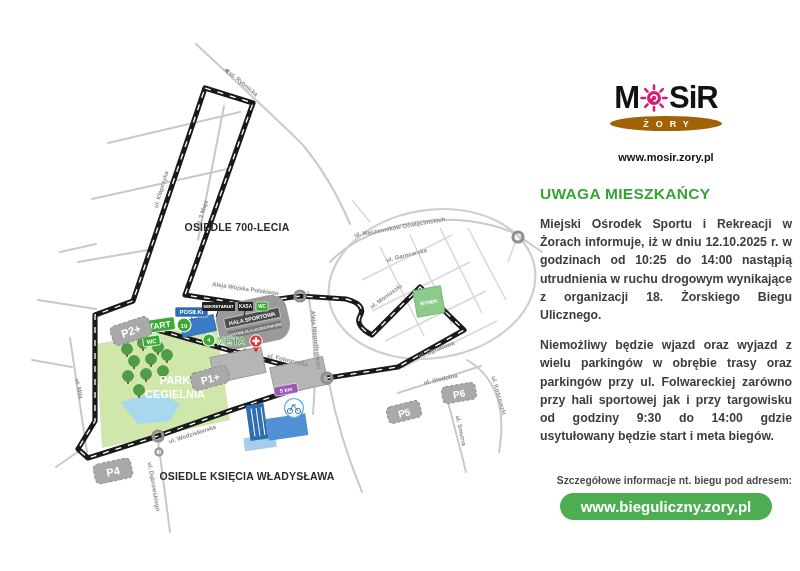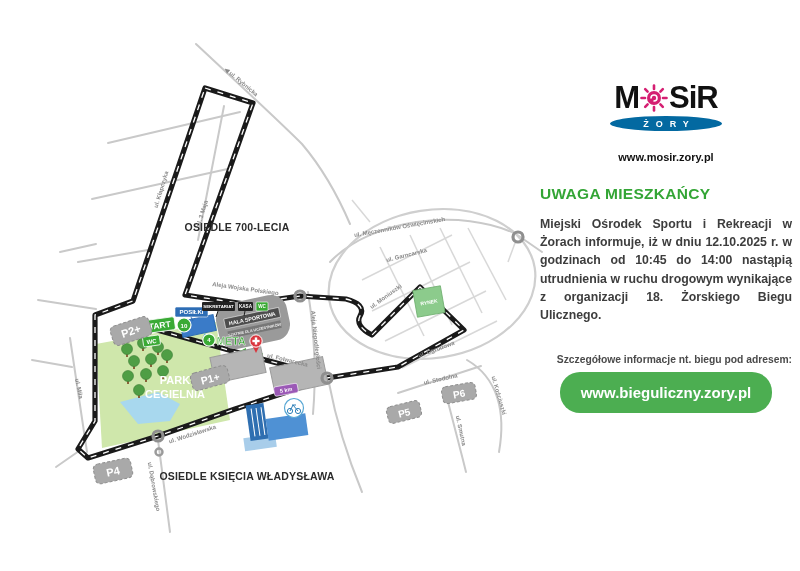--- a/index.html
+++ b/index.html
@@ -6,31 +6,31 @@
   .poster{position:relative;width:800px;height:571px;background:#ffffff;overflow:hidden;
           font-family:"Liberation Sans",sans-serif;margin:0 auto;}
   .map-wrap{position:absolute;left:0;top:0;width:545px;height:571px;}
   svg text{font-family:"Liberation Sans",sans-serif;}
 
   .panel{position:absolute;left:536px;top:0;width:264px;height:571px;box-sizing:border-box;
          padding:0 8px 0 4px;}
   .logo{margin:82px auto 0;text-align:center;}
   .logo-row{display:flex;align-items:center;justify-content:center;gap:1px;}
   .logo-letter{font-size:31px;font-weight:700;color:#111;letter-spacing:-1px;line-height:1;}
-  .logo-oval{margin:3px auto 0;width:112px;height:15px;background:#0369a1;border-radius:50% / 50%;
+  .logo-oval{margin:3px auto 0;width:112px;height:15px;background:#a16207;border-radius:50% / 50%;
              display:flex;align-items:center;justify-content:center;color:#fff;
              font-size:9px;font-weight:700;letter-spacing:7px;text-indent:7px;}
   .logo-url{margin-top:20px;font-size:11px;font-weight:700;color:#111;}
   .heading{margin-top:22px;text-align:left;font-size:15.5px;font-weight:700;
            color:#33a535;letter-spacing:.3px;}
   .para{margin:12px 0 0;font-size:12.3px;line-height:1.48;font-weight:700;color:#3d3d3d;
         text-align:justify;}
   .footer-note{margin-top:30px;text-align:right;font-size:10.3px;font-weight:700;color:#4a4a4a;}
   .site-button{display:block;margin:7px auto 0;width:max-content;background:#4cae51;color:#fff;
-               font-size:15px;font-weight:700;padding:12px 21px;border-radius:20px;border:none;
+               font-size:15px;font-weight:700;padding:5px 21px;border-radius:20px;border:none;
                cursor:pointer;}
 </style>
 </head>
 <body>
 
 <div class="poster">
 
   <div class="map-wrap">
   <svg width="545" height="571" viewBox="0 0 545 571">
 
@@ -298,19 +298,20 @@
           <path d="M 11,14 a3,3 0 1 1 3,3" fill="none" stroke="#ffffff" stroke-width="1.6" stroke-linecap="round"></path>
         </svg>
         <span class="logo-letter">SiR</span>
       </div>
       <div class="logo-oval">ŻORY</div>
       <div class="logo-url">www.mosir.zory.pl</div>
     </div>
 
     <div class="heading">UWAGA MIESZKAŃCY</div>
 
-    <p class="para">Miejski Ośrodek Sportu i Rekreacji w Żorach informuje, iż w dniu 12.10.2025 r. w godzinach od 10:45 do 14:00 nastąpią utrudnienia w ruchu drogowym wynikające z organizacji 18. Żorskiego Biegu Ulicznego.</p>
+    <p class="para">Miejski Ośrodek Sportu i Rekreacji w Żorach informuje, iż w dniu 12.10.2025 r. w godzinach od 10:25 do 14:00 nastąpią utrudnienia w ruchu drogowym wynikające z organizacji 18. Żorskiego Biegu Ulicznego.</p>
+    <p class="para">Niemożliwy będzie wjazd oraz wyjazd z wielu parkingów w obrębie trasy oraz parkingów przy ul. Folwareckiej zarówno przy hali sportowej jak i przy targowisku od godziny 9:30 do 14:00 gdzie usytułowany będzie start i meta biegów.</p>
 
     <div class="footer-note">Szczegółowe informacje nt. biegu pod adresem:</div>
     <button class="site-button">www.bieguliczny.zory.pl</button>
   </div>
 
 </div>
 
 </body></html>

